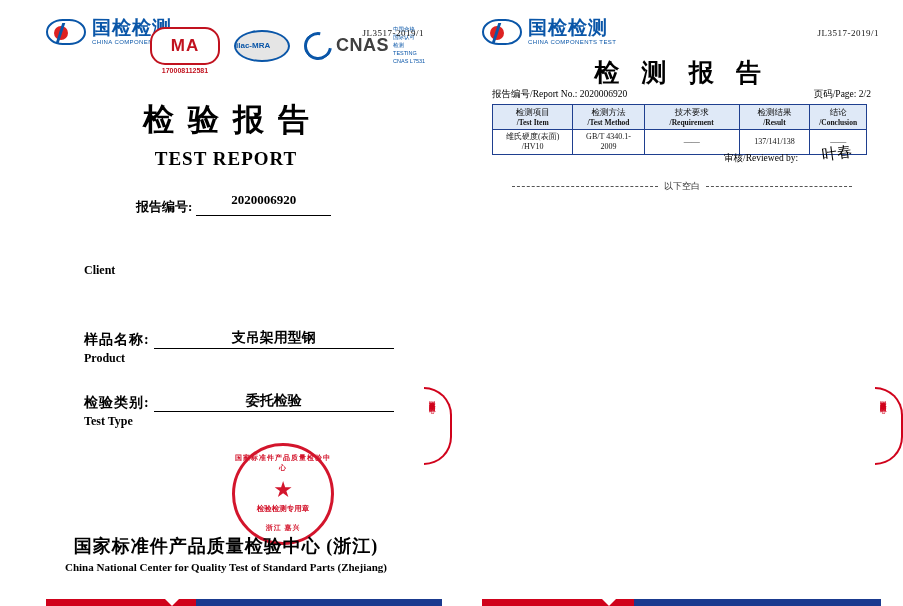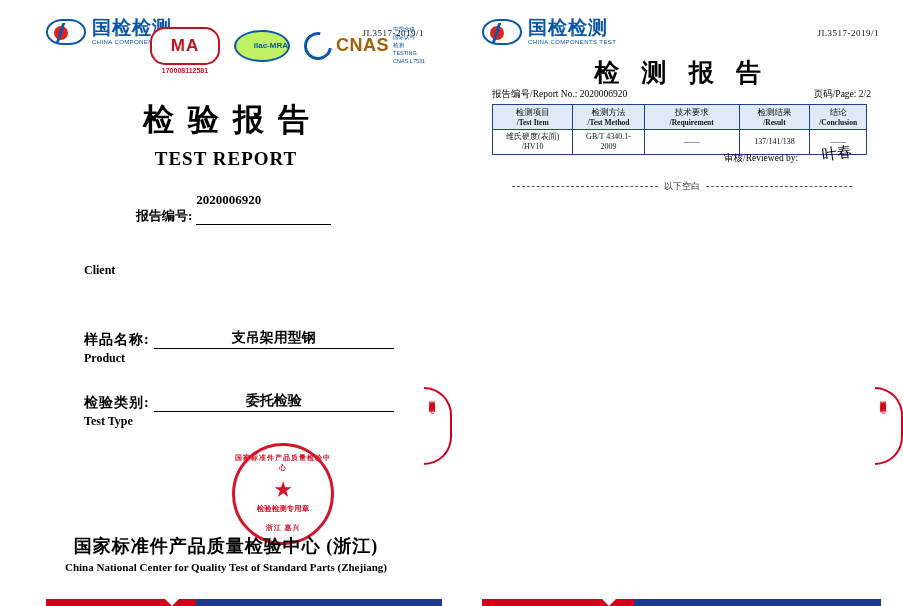--- a/index.html
+++ b/index.html
@@ -104,22 +104,22 @@
     color: #c1121f;
     white-space: nowrap;
     font-weight: bold;
   }
   .mark-ilac {
     width: 52px; height: 28px;
     border-radius: 50%;
     border: 2px solid #0a56a8;
     display: flex;
     align-items: center;
-    justify-content: flex-end;
-    background: #bef264;
+    justify-content: flex-start;
+    background: #e5e5e5;
   }
   .mark-ilac span {
     font-family: "Liberation Sans", sans-serif;
     font-size: 8px;
     font-weight: bold;
     color: #0a56a8;
   }
   .mark-cnas {
     display: flex;
     align-items: center;
@@ -129,21 +129,21 @@
     width: 22px; height: 22px;
     border-radius: 50%;
     border: 3px solid #0a56a8;
     border-right-color: transparent;
     transform: rotate(-35deg);
   }
   .cnas-text {
     font-family: "Liberation Sans", sans-serif;
     font-size: 18px;
     font-weight: bold;
-    color: #a16207;
+    color: #404040;
     letter-spacing: 0.5px;
     text-align: right;
   }
   .cnas-side {
     font-family: "Liberation Sans", sans-serif;
     font-size: 5.5px;
     color: #0a56a8;
     line-height: 1.45;
   }
 
@@ -184,23 +184,23 @@
     position: absolute;
     display: flex;
     align-items: flex-end;
     font-size: 13px;
     font-weight: bold;
   }
   .report-row .lbl { white-space: nowrap; }
   .report-row .val {
     border-bottom: 1px solid #000;
     width: 135px;
-    text-align: left;
-    font-weight: bold;
-    padding-bottom: 16px;
+    text-align: center;
+    font-weight: bold;
+    padding-bottom: 7px;
     margin-left: 4px;
   }
 
   
   .field {
     position: absolute;
     left: 84px;
     width: 310px;
   }
   .field-line {

